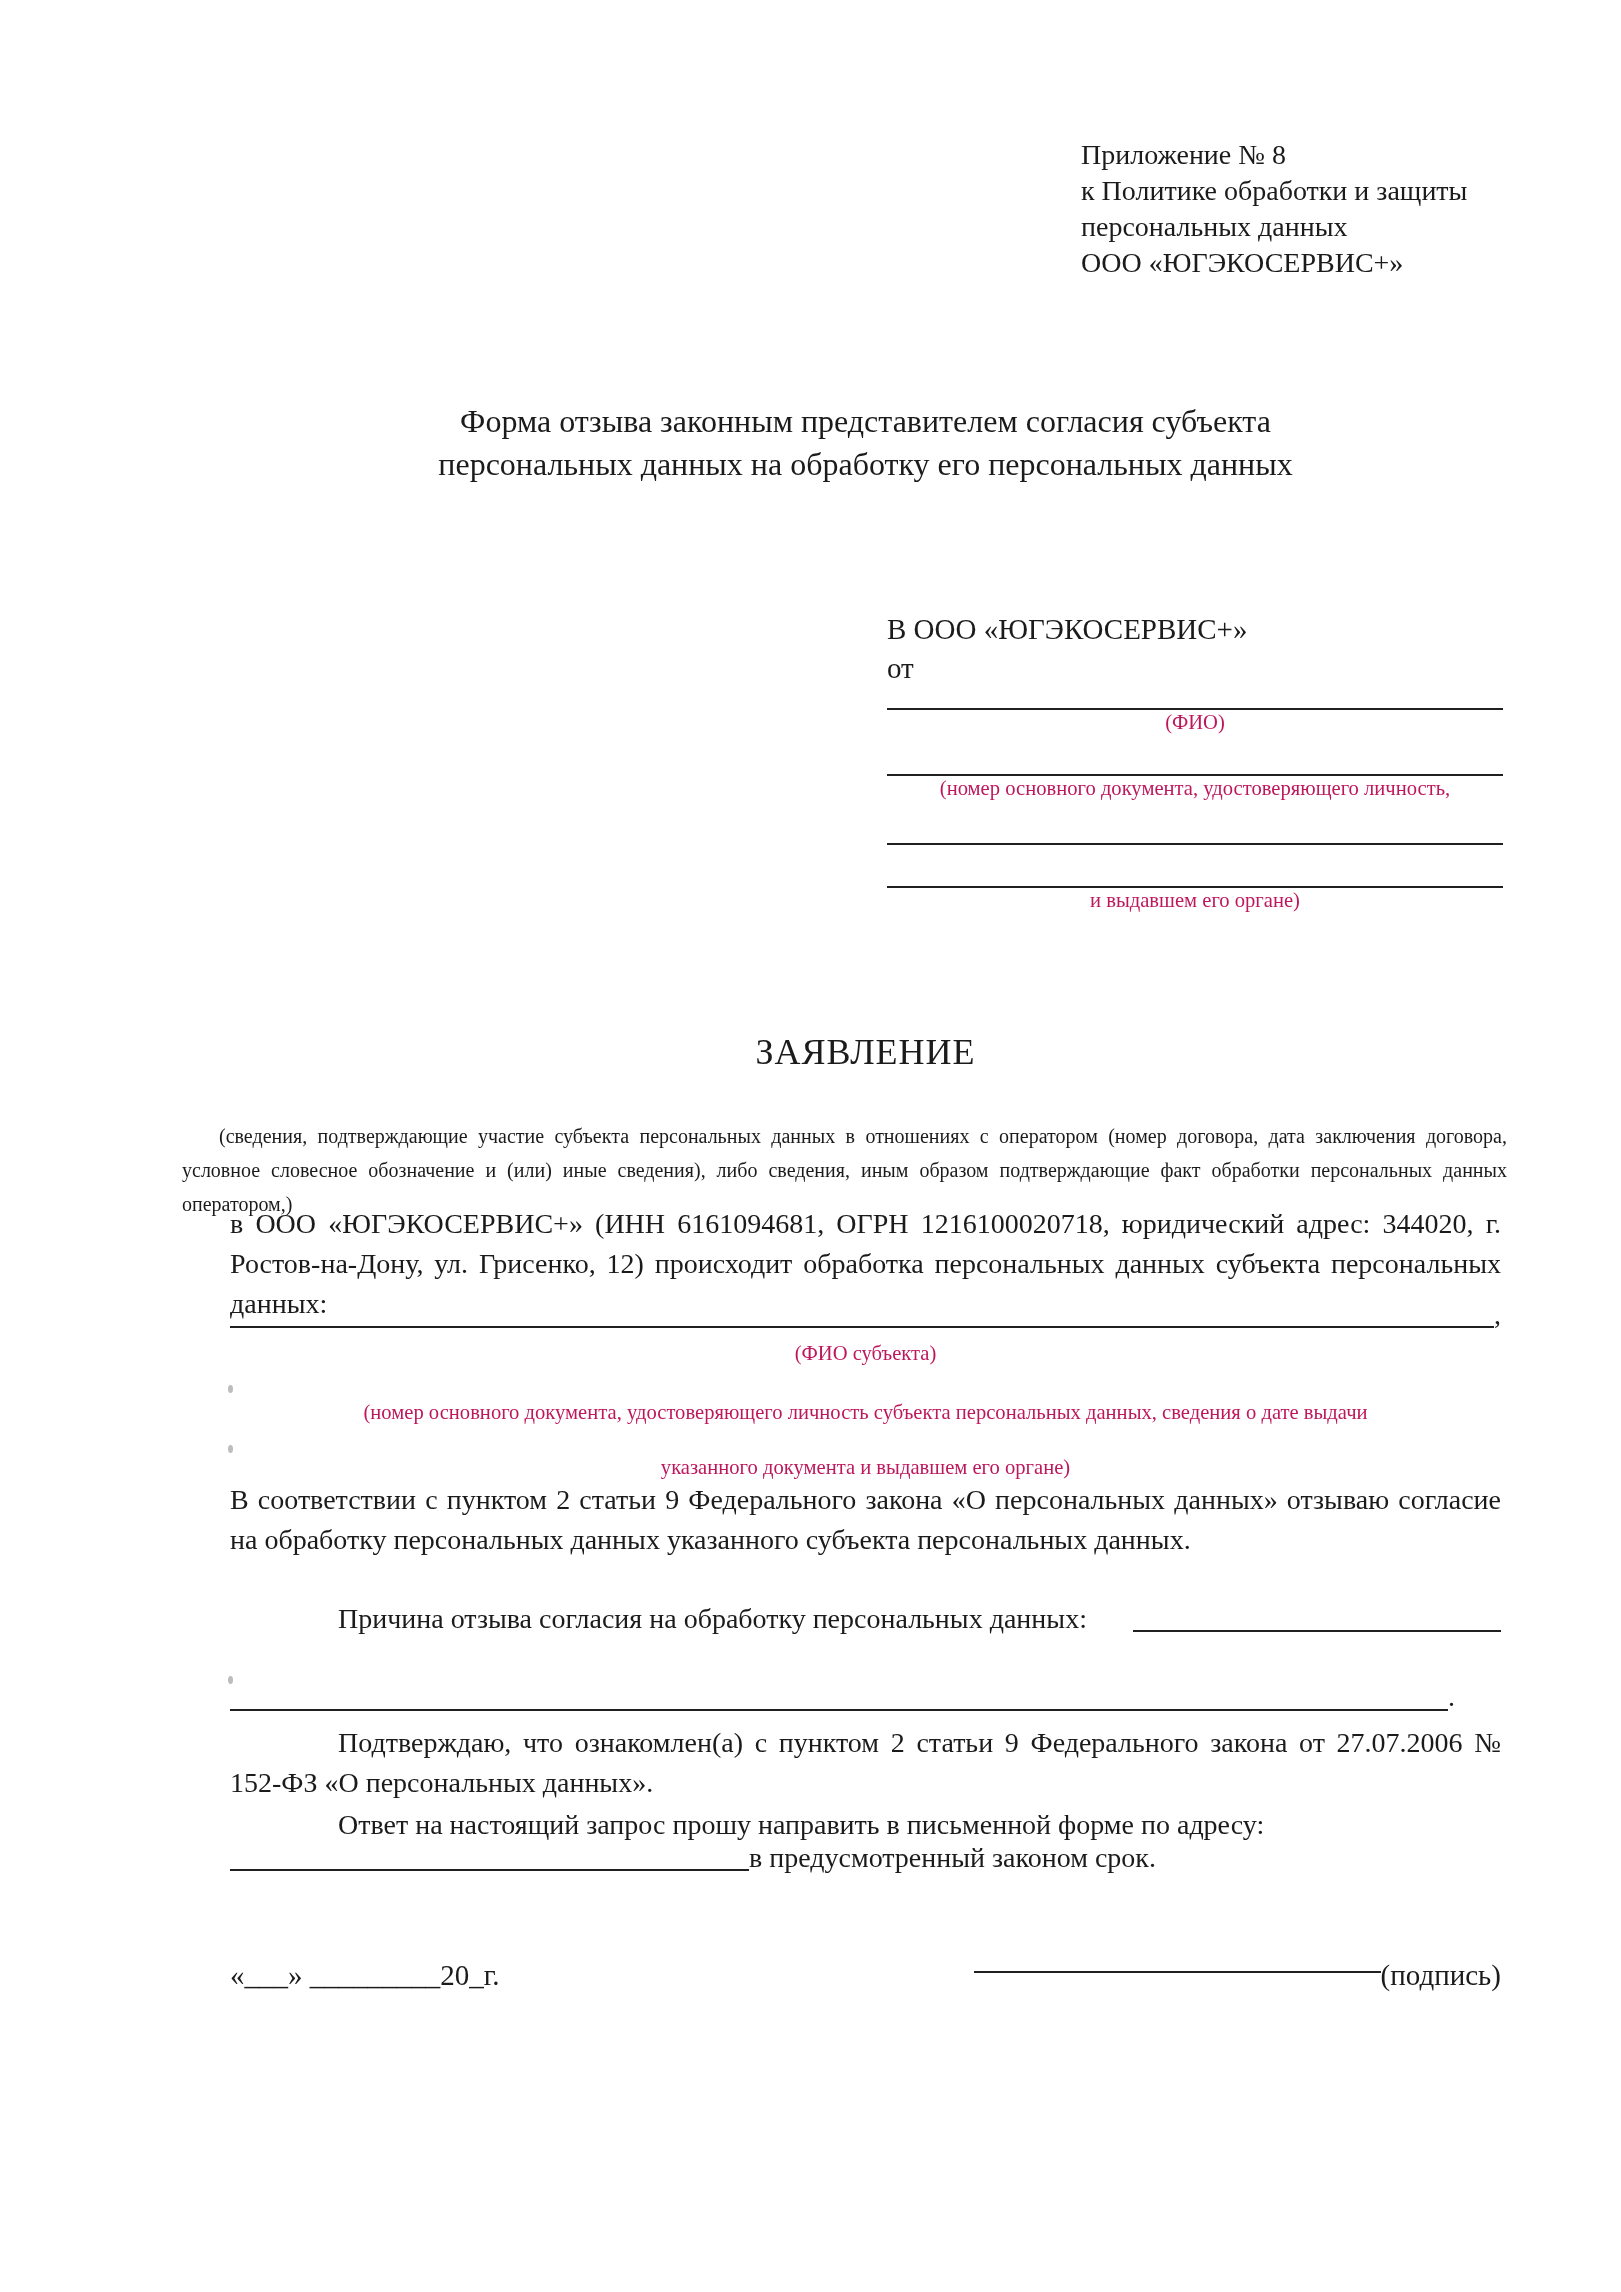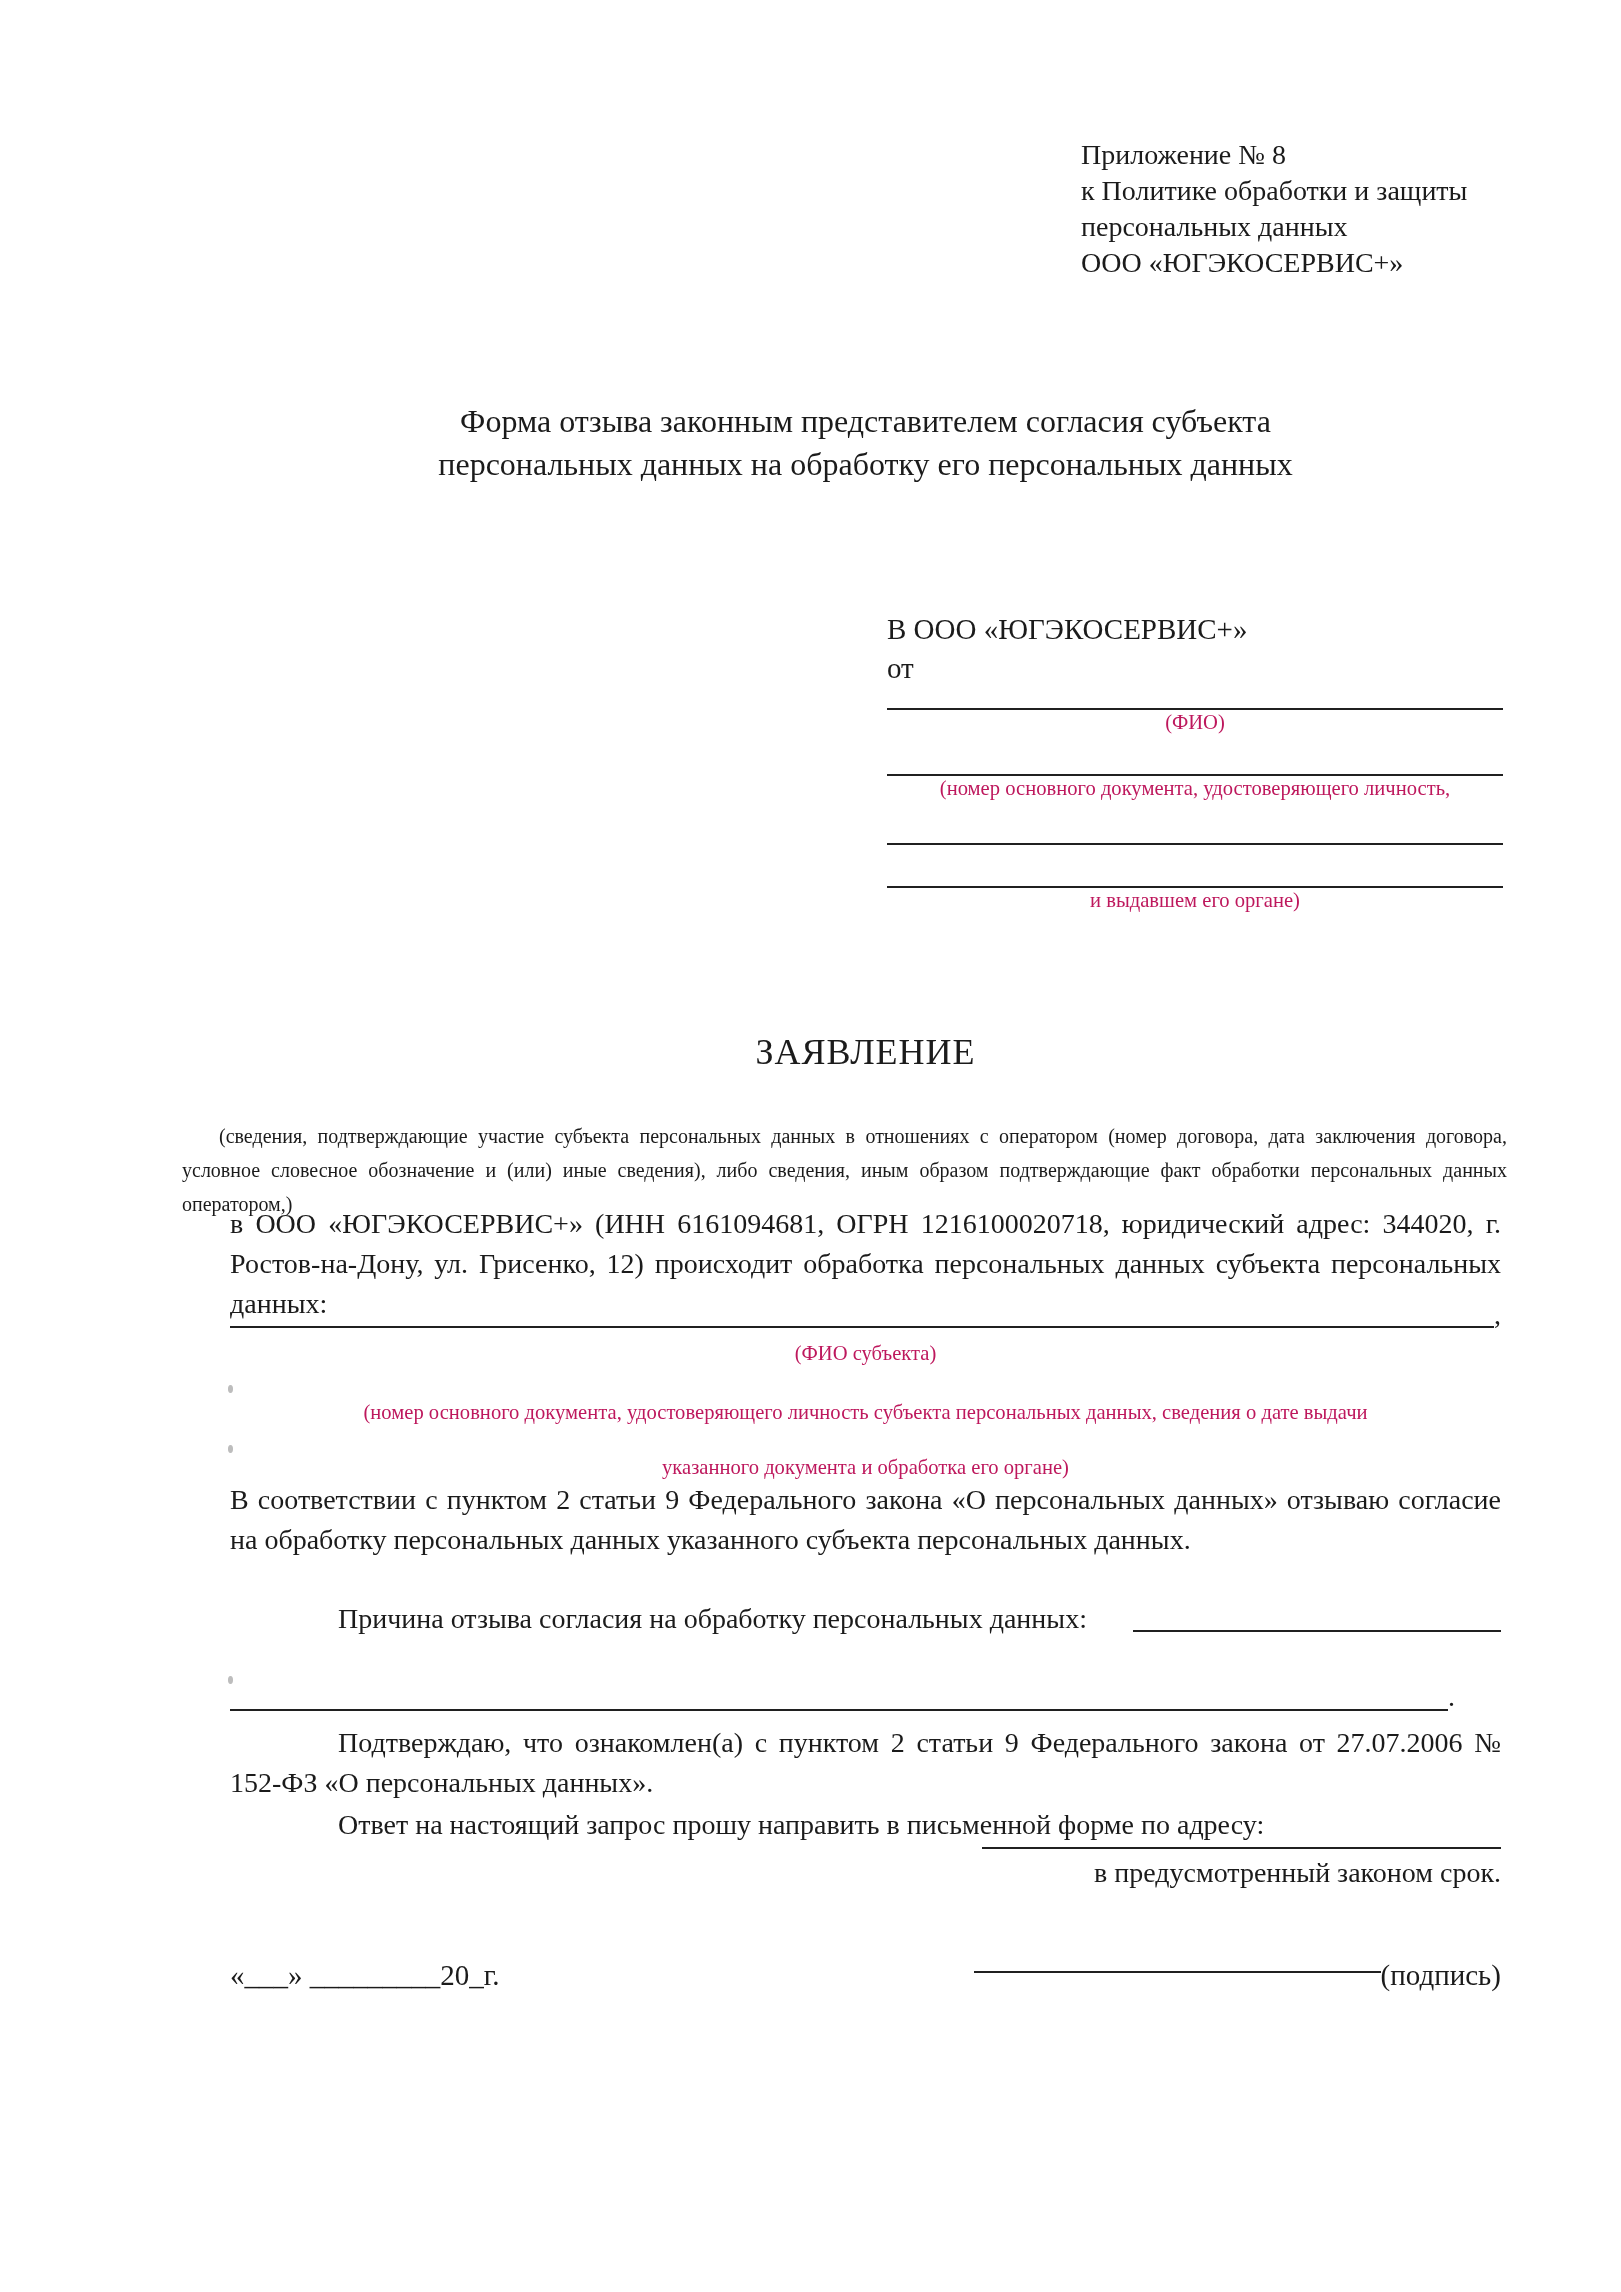--- a/index.html
+++ b/index.html
@@ -88,40 +88,40 @@
   <div class="abs row" style="top:1304px; left:230px; width:1271px; height:29px;">
     <span class="fill"></span>
     <span>,</span>
   </div>
   <div class="abs caption" style="top:1341px; left:230px; width:1271px;">(ФИО субъекта)</div>
 
   <div class="abs stray" style="top:1385px; left:228px;"></div>
   <div class="abs caption" style="top:1400px; left:230px; width:1271px;">(номер основного документа, удостоверяющего личность субъекта персональных данных, сведения о дате выдачи</div>
 
   <div class="abs stray" style="top:1445px; left:228px;"></div>
-  <div class="abs caption" style="top:1455px; left:230px; width:1271px;">указанного документа и обработка его органе)</div>
+  <div class="abs caption" style="top:1455px; left:230px; width:1271px;">указанного документа и выдавшем его органе)</div>
 
   <p class="abs body-par" style="top:1480px; left:230px; width:1271px;">В соответствии с пунктом 2 статьи 9 Федерального закона «О персональных данных» отзываю согласие на обработку персональных данных указанного субъекта персональных данных.</p>
 
   <div class="abs row" style="top:1600px; left:230px; width:1271px; padding-left:108px; box-sizing:border-box;gap:36px;">
     <span class="lead">Причина отзыва согласия на обработку персональных данных:</span>
     <span class="fill"></span>
   </div>
 
   <div class="abs stray" style="top:1676px; left:228px;"></div>
 
   <div class="abs row" style="top:1688px; left:230px; width:1225px; height:27.4px;">
     <span class="fill"></span>
     <span>.</span>
   </div>
 
   <p class="abs body-par indent-first" style="top:1723px; left:230px; width:1271px;">Подтверждаю, что ознакомлен(а) с пунктом 2 статьи 9 Федерального закона от 27.07.2006 № 152-ФЗ «О персональных данных».</p>
 
   <p class="abs body-par indent-first" style="top:1805px; left:230px; width:1271px;">Ответ на настоящий запрос прошу направить в письменной форме по адресу:</p>
-  <div class="abs row" style="top:1847px; left:230px; width:1271px; height:29px;flex-direction:column;">
+  <div class="abs row" style="top:1847px; left:230px; width:1271px; height:29px;">
     <span class="fill-fixed" style="width:519px;"></span>
     <span>в предусмотренный законом срок.</span>
   </div>
 
   <div class="abs footer" style="top:1955px; left:230px; width:1271px;">
     <span>«___» _________20_г.</span>
     <span class="sig-group">
       <span class="sig-fill"></span>
       <span>(подпись)</span>
     </span>

